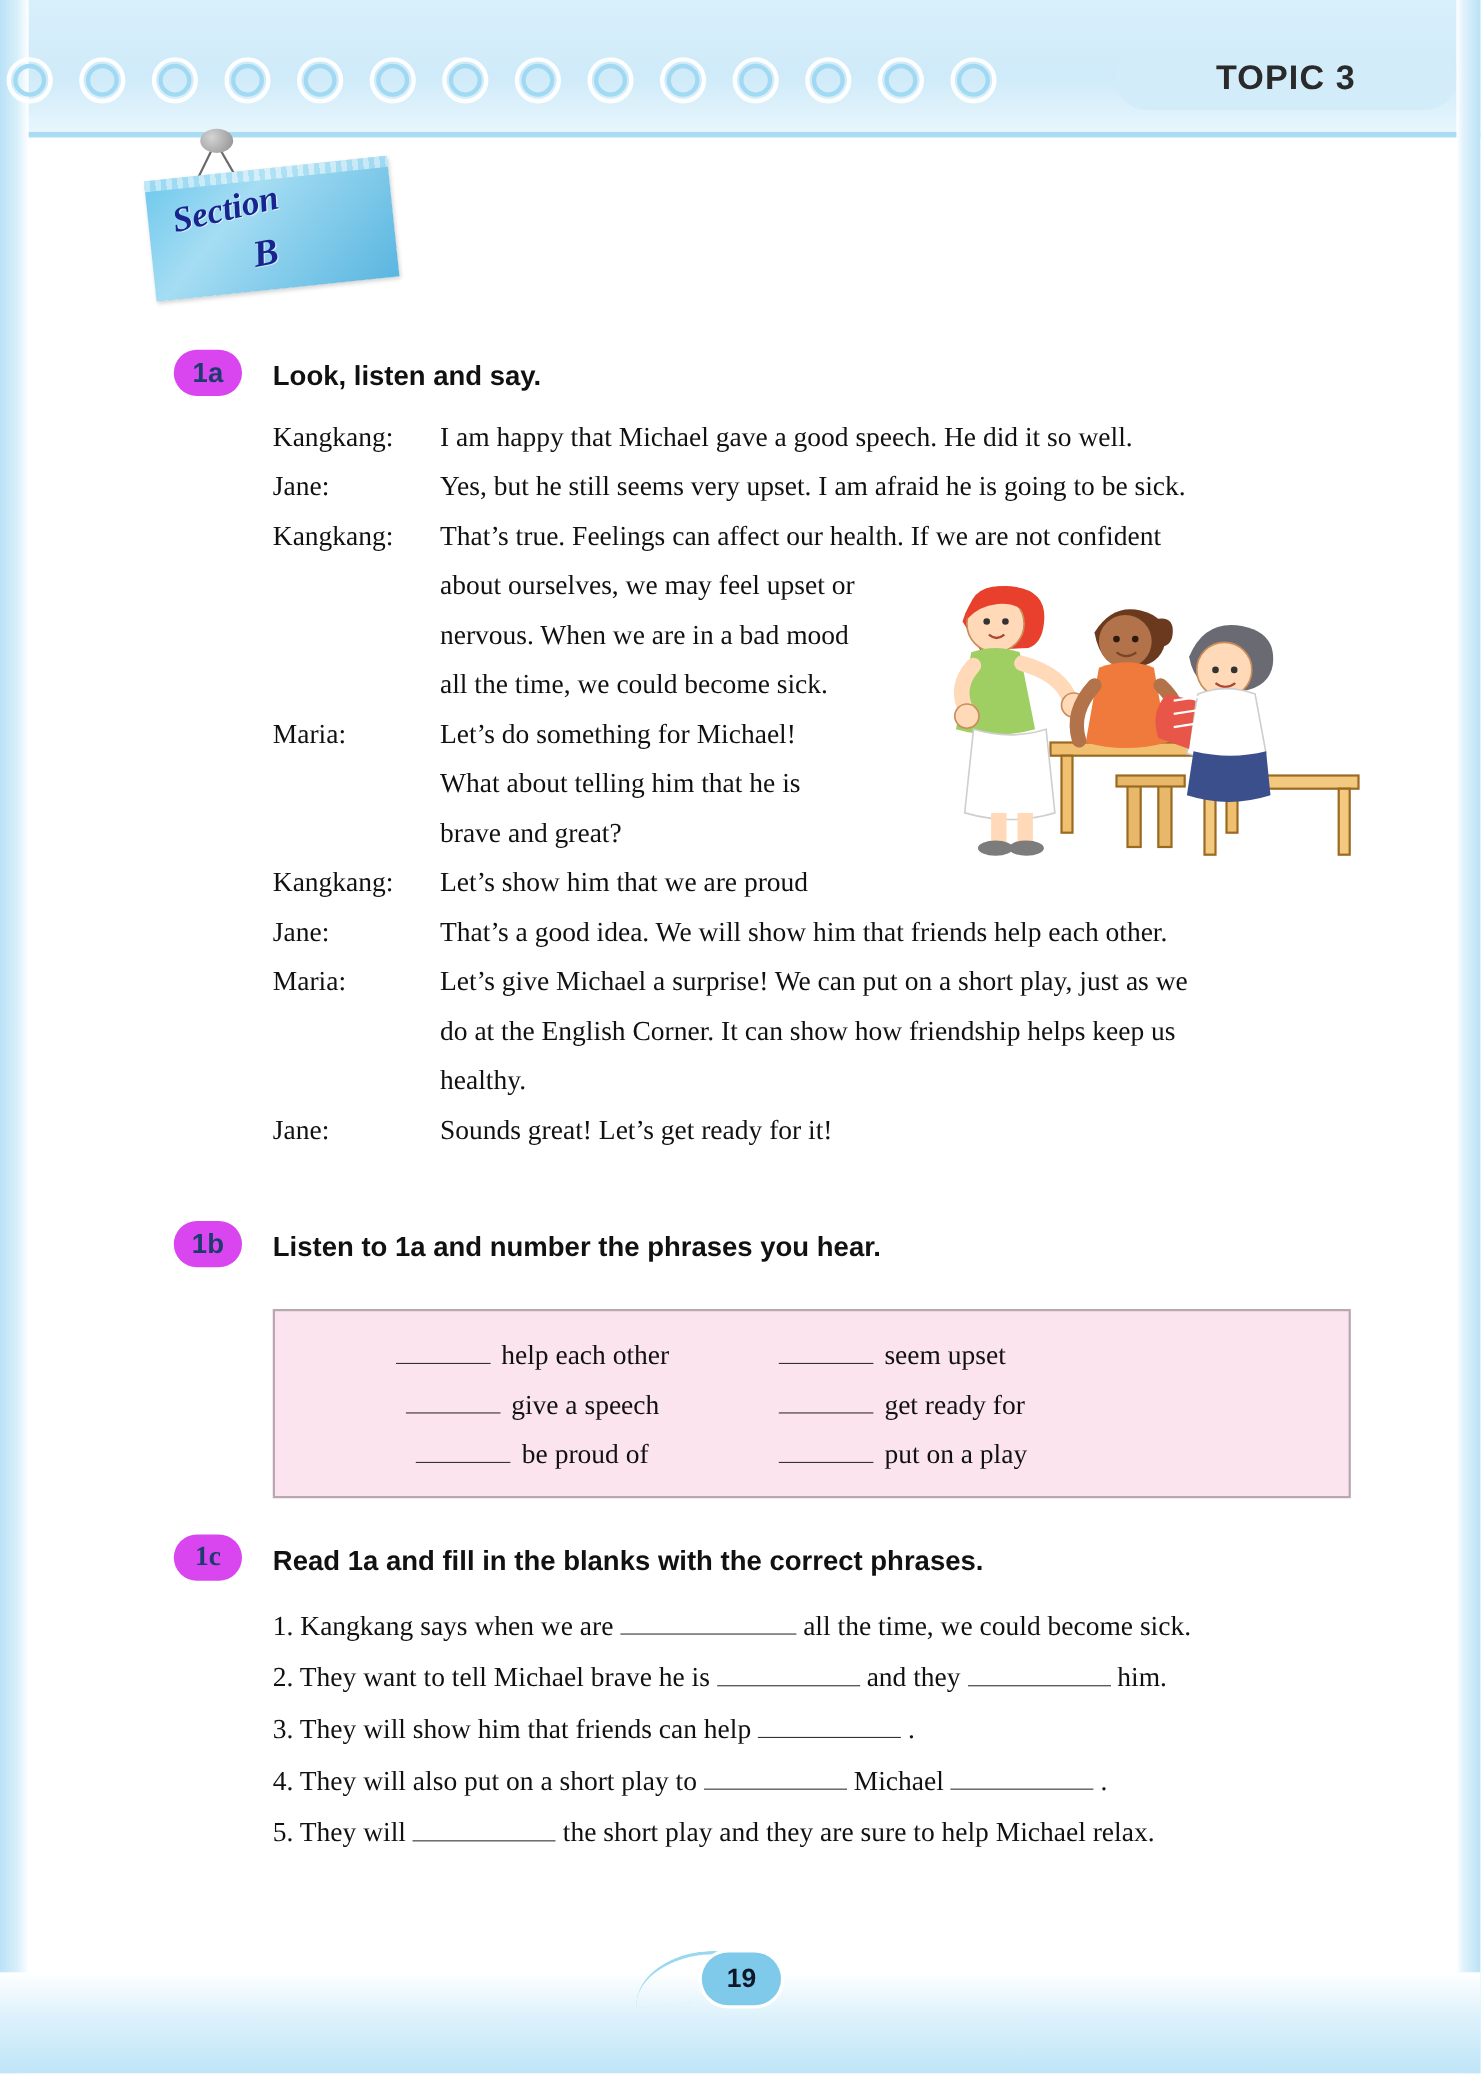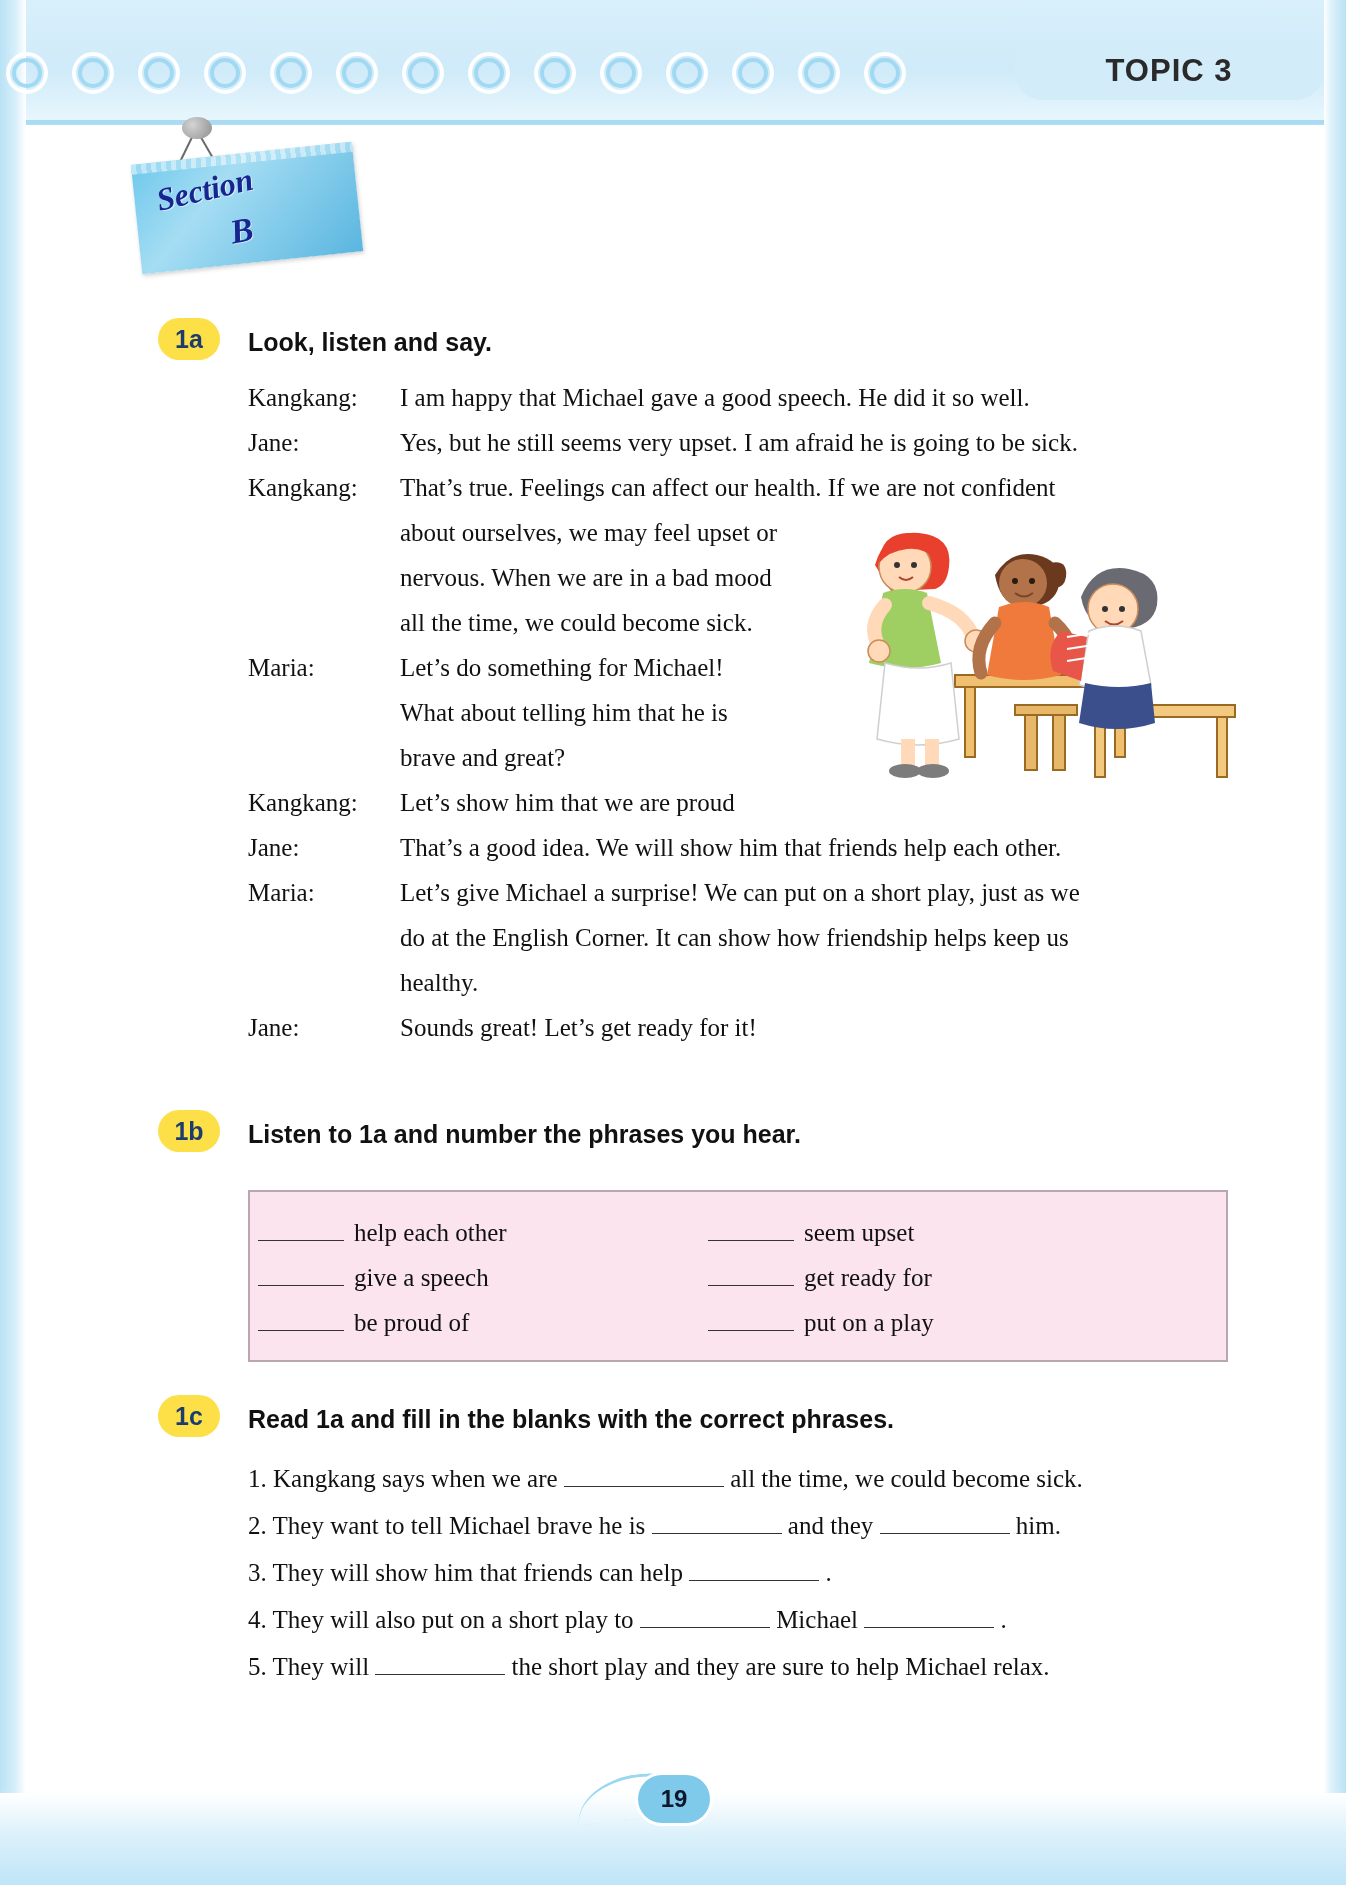--- a/index.html
+++ b/index.html
@@ -215,21 +215,21 @@
     font-weight: bold;
     font-size: 34px;
     color: #18258f;
     transform: rotate(-5deg);
     text-shadow: 1px 1px 0 rgba(255,255,255,.6);
   }
   .badge {
     position: absolute;
     width: 62px;
     height: 42px;
-    background: #fde047;
+    background: #d946ef;
     border-radius: 21px;
     display: flex;
     align-items: center;
     justify-content: center;
     font-family: "Liberation Sans", sans-serif;
     font-weight: bold;
     font-size: 25px;
     color: #1d3c6e;
   }
   .act-title {
@@ -494,21 +494,21 @@
         <path d="M222 132 l26 -4 M222 144 l26 -4 M222 156 l26 -4" stroke="#ffffff" stroke-width="2"></path>
         <path d="M240 178 q34 8 66 0 l4 40 q-38 12 -76 0 z" fill="#3a4f8c"></path>
       </g>
     </svg>
   </div>
 
   <div class="badge" style="left:158px; top:1110px;">1b</div>
   <div class="act-title" style="left:248px; top:1120px;">Listen to 1a and number the phrases you hear.</div>
 
   <div class="pinkbox">
-    <div class="col" style="left:8px; top:18px; width:420px;">
+    <div class="col" style="left:24px; top:18px; width:420px;text-align:center;">
       <div>
         <span class="blankline"></span><span>help each other</span>
       </div>
       <div>
         <span class="blankline"></span><span>give a speech</span>
       </div>
       <div>
         <span class="blankline"></span><span>be proud of</span>
       </div>
     </div>
@@ -518,21 +518,21 @@
       </div>
       <div>
         <span class="blankline"></span><span>get ready for</span>
       </div>
       <div>
         <span class="blankline"></span><span>put on a play</span>
       </div>
     </div>
   </div>
 
-  <div class="badge" style="left:158px; top:1395px;">1c</div>
+  <div class="badge" style="left:158px; top:1395px;font-family:Liberation Serif, serif;">1c</div>
   <div class="act-title" style="left:248px; top:1405px;">Read 1a and fill in the blanks with the correct phrases.</div>
 
   <div class="questions">
     <div>
       <span>1.</span>
       <span>Kangkang says when we are</span>
       <span class="blank-l"></span>
       <span>all the time, we could become sick.</span>
     </div>
     <div>

